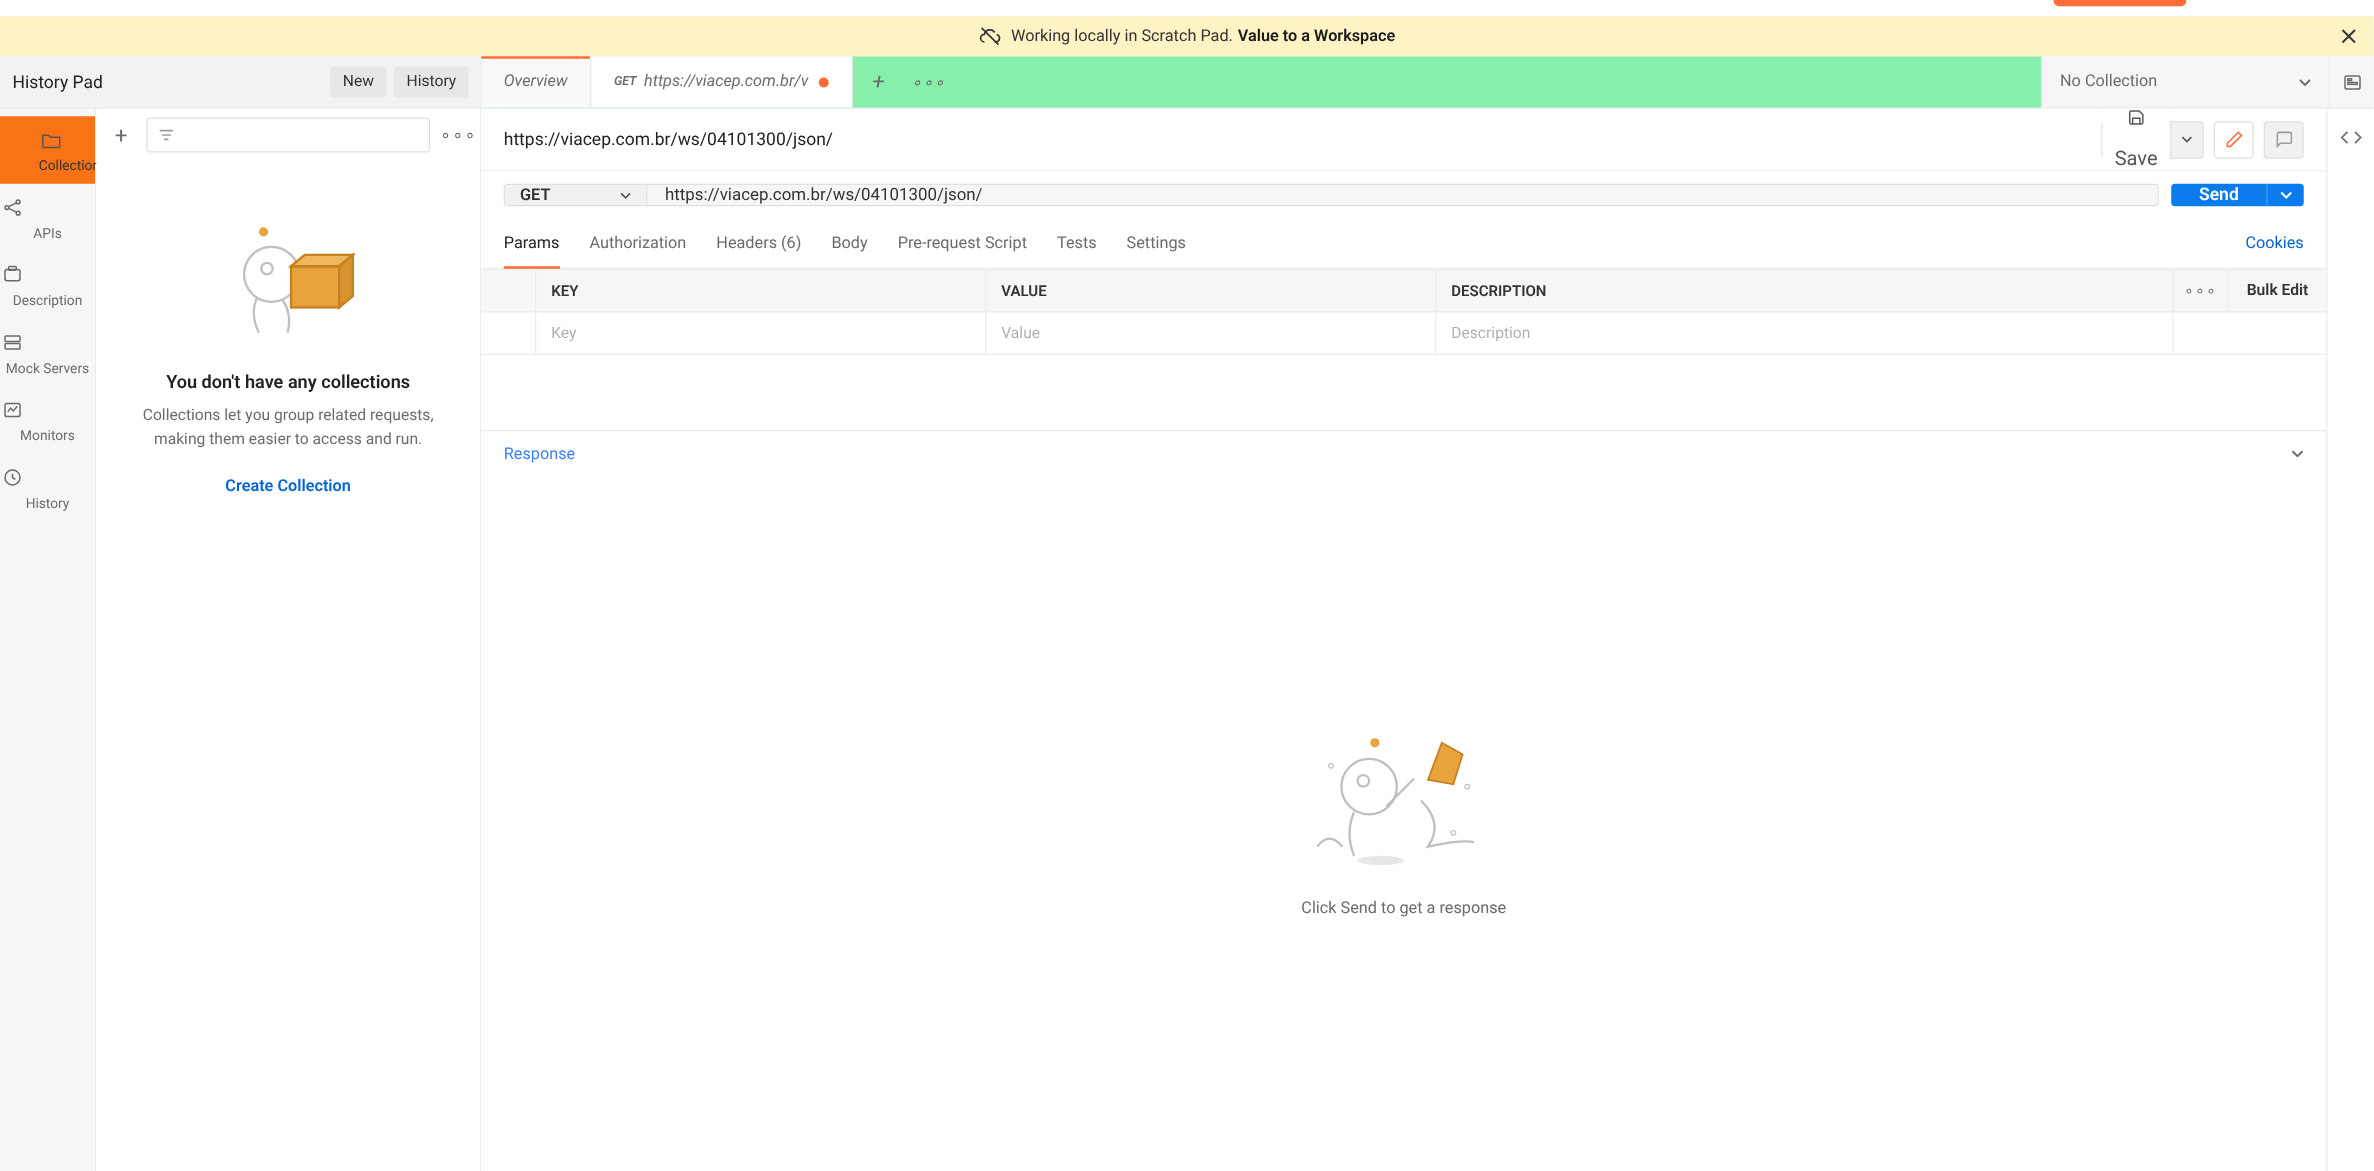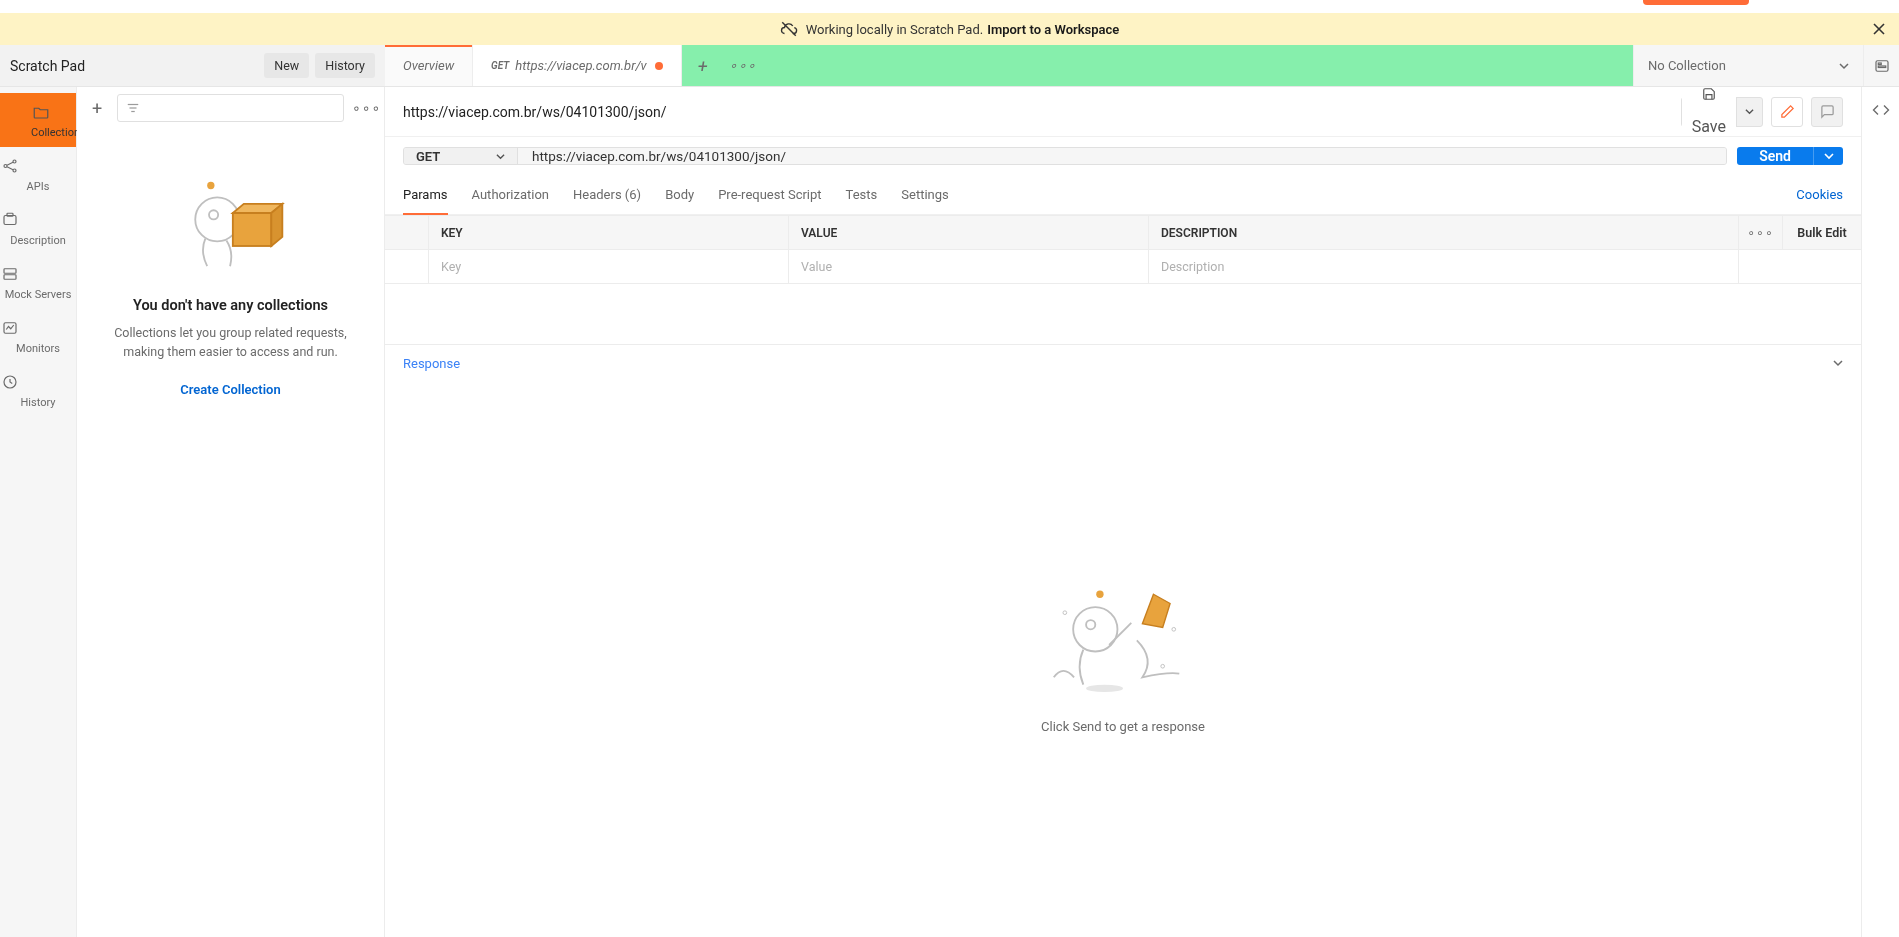--- a/index.html
+++ b/index.html
@@ -107,32 +107,32 @@
 
   <div class="banner">
     <span class="cloud-off">
       <svg width="18" height="18" viewBox="0 0 24 24" fill="none" stroke="#333" stroke-width="1.8">
         <path d="M6 18a4 4 0 0 1 0-8 6 6 0 0 1 11-2"></path>
           <path d="M17 18h1a4 4 0 0 0 1-7.9"></path>
           <line x1="3" y1="3" x2="21" y2="21"></line>
       </svg>
     </span>
     <span class="msg1">Working locally in Scratch Pad.</span>
-    <span class="msg2">Import to a Workspace</span>
+    <span class="msg2">Value to a Workspace</span>
     <span class="close">
       <svg width="16" height="16" viewBox="0 0 16 16" stroke="#333" stroke-width="1.6">
           <line x1="3" y1="3" x2="13" y2="13"></line>
           <line x1="13" y1="3" x2="3" y2="13"></line>
         </svg>
     </span>
   </div>
 
   <div class="header">
     <div class="header-left">
-      <span class="title">Scratch Pad</span>
+      <span class="title">History Pad</span>
       <span class="spacer"></span>
       <button class="smallbtn">New</button>
       <button class="smallbtn">History</button>
     </div>
     <div class="tabs">
       <div class="tab inactive indicator">
         <span>Overview</span>
       </div>
       <div class="tab">
         <span class="method">GET</span>

